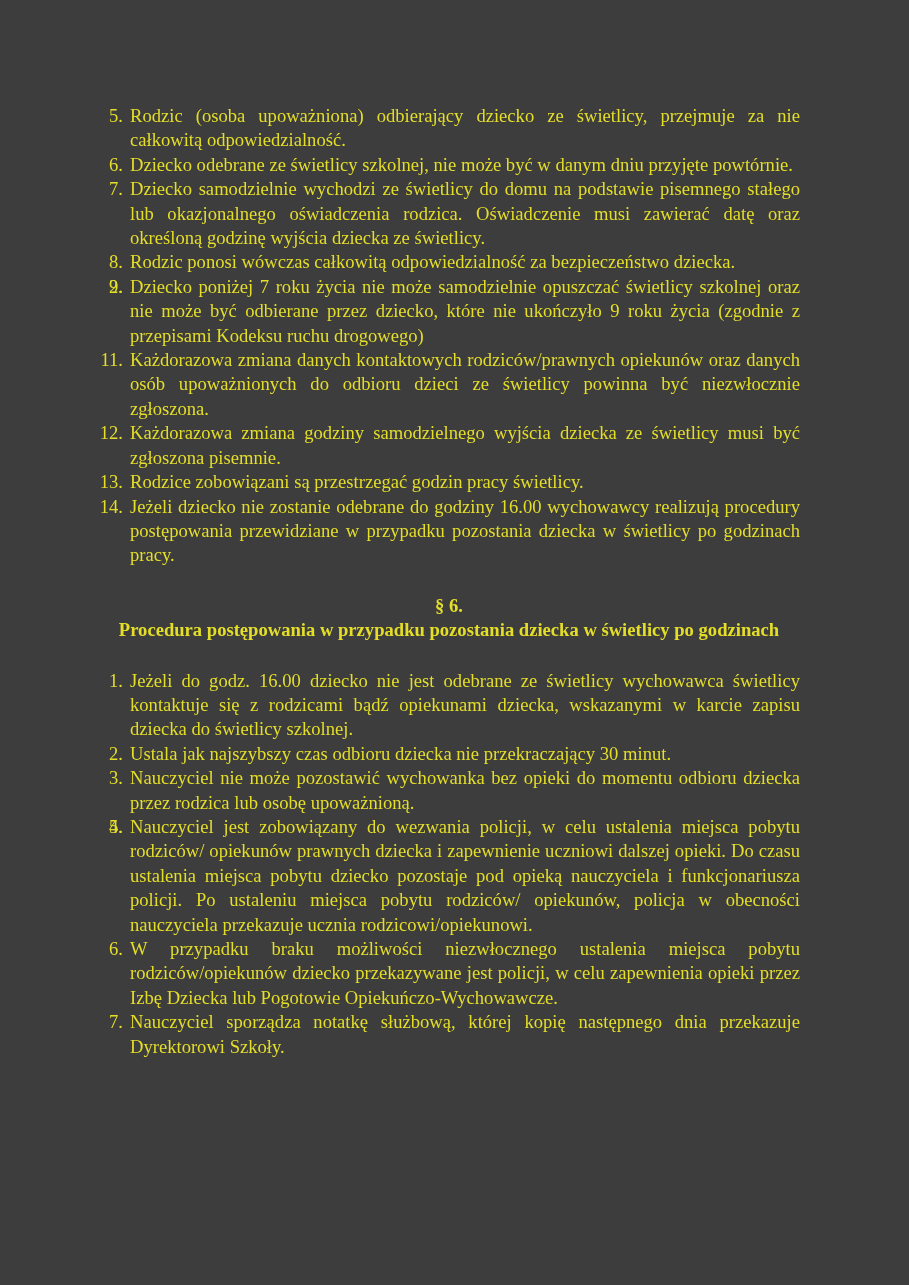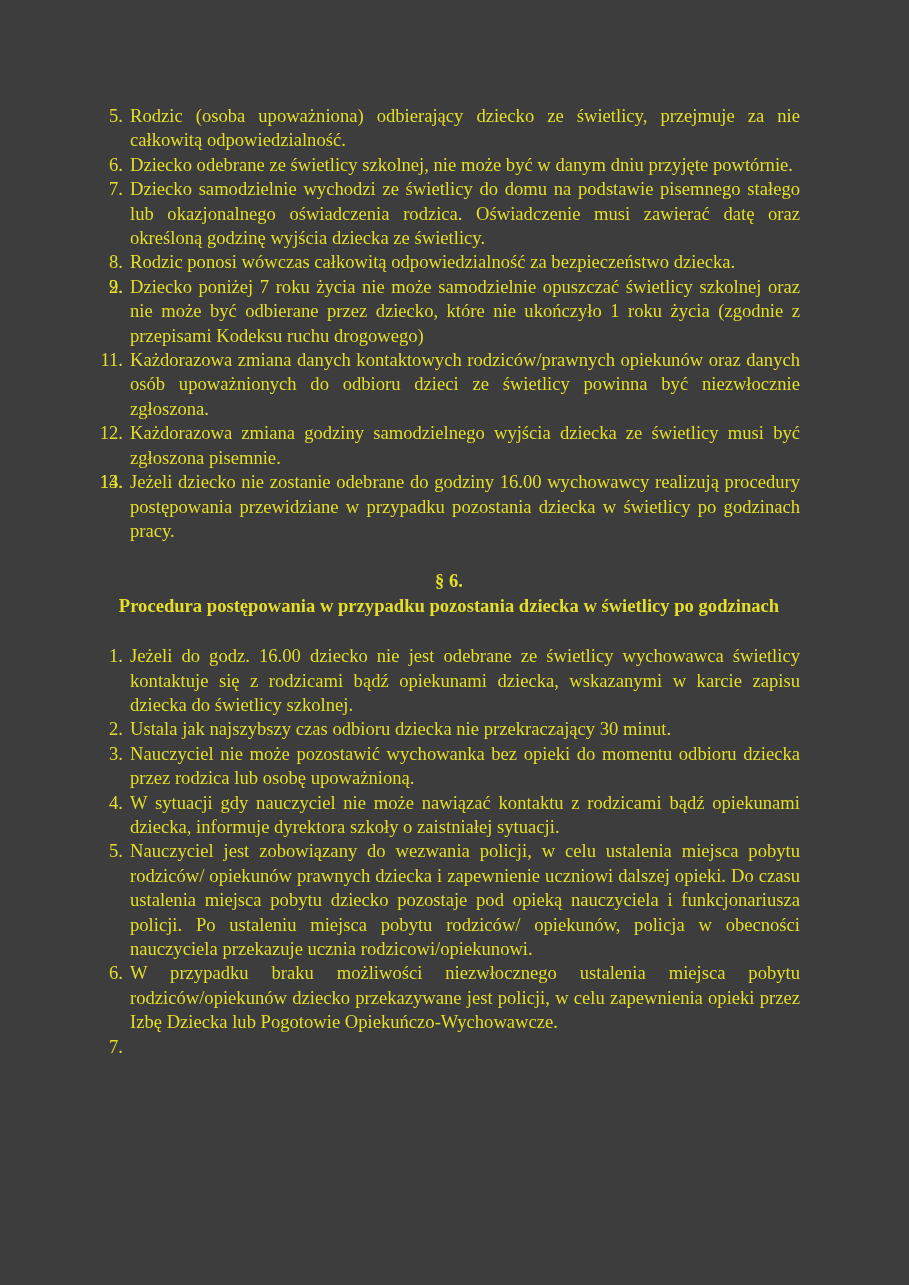--- a/index.html
+++ b/index.html
@@ -66,32 +66,33 @@
       </div>
       <div class="item">
         <span class="num">8.</span>
         <span>Rodzic ponosi wówczas całkowitą odpowiedzialność za bezpieczeństwo dziecka.</span>
       </div>
       <div class="item">
         <span class="num">9.</span>
       </div>
       <div class="item">
         <span class="num">2.</span>
-        <span>Dziecko poniżej 7 roku życia nie może samodzielnie opuszczać świetlicy szkolnej oraz nie może być odbierane przez dziecko, które nie ukończyło 1 roku życia (zgodnie z przepisami Kodeksu ruchu drogowego)</span>
+        <span>Dziecko poniżej 7 roku życia nie może samodzielnie opuszczać świetlicy szkolnej oraz nie może być odbierane przez dziecko, które nie ukończyło 9 roku życia (zgodnie z przepisami Kodeksu ruchu drogowego)</span>
       </div>
       <div class="item">
         <span class="num">11.</span>
         <span>Każdorazowa zmiana danych kontaktowych rodziców/prawnych opiekunów oraz danych osób upoważnionych do odbioru dzieci ze świetlicy powinna być niezwłocznie zgłoszona.</span>
       </div>
       <div class="item">
         <span class="num">12.</span>
         <span>Każdorazowa zmiana godziny samodzielnego wyjścia dziecka ze świetlicy musi być zgłoszona pisemnie.</span>
       </div>
       <div class="item">
         <span class="num">13.</span>
+        <span>Rodzice zobowiązani są przestrzegać godzin pracy świetlicy.</span>
       </div>
       <div class="item">
         <span class="num">14.</span>
         <span>Jeżeli dziecko nie zostanie odebrane do godziny 16.00 wychowawcy realizują procedury postępowania przewidziane w przypadku pozostania dziecka w świetlicy po godzinach pracy.</span>
       </div>
     </div>
 
     <div class="heading">
       <div>§ 6.</div>
       <div>Procedura postępowania w przypadku pozostania dziecka w świetlicy po godzinach</div>
@@ -105,29 +106,29 @@
       <div class="item">
         <span class="num">2.</span>
         <span>Ustala jak najszybszy czas odbioru dziecka nie przekraczający 30 minut.</span>
       </div>
       <div class="item">
         <span class="num">3.</span>
         <span>Nauczyciel nie może pozostawić wychowanka bez opieki do momentu odbioru dziecka przez rodzica lub osobę upoważnioną.</span>
       </div>
       <div class="item">
         <span class="num">4.</span>
-        <span>W sytuacji gdy nauczyciel nie może nawiązać kontaktu z rodzicami bądź opiekunami dziecka, informuje dyrektora szkoły o zaistniałej sytuacji.</span>
       </div>
       <div class="item">
         <span class="num">5.</span>
         <span>Nauczyciel jest zobowiązany do wezwania policji, w celu ustalenia miejsca pobytu rodziców/ opiekunów prawnych dziecka i zapewnienie uczniowi dalszej opieki. Do czasu ustalenia miejsca pobytu dziecko pozostaje pod opieką nauczyciela i funkcjonariusza policji. Po ustaleniu miejsca pobytu rodziców/ opiekunów, policja w obecności nauczyciela przekazuje ucznia rodzicowi/opiekunowi.</span>
       </div>
       <div class="item">
         <span class="num">6.</span>
         <span>W przypadku braku możliwości niezwłocznego ustalenia miejsca pobytu rodziców/opiekunów dziecko przekazywane jest policji, w celu zapewnienia opieki przez Izbę Dziecka lub Pogotowie Opiekuńczo-Wychowawcze.</span>
       </div>
       <div class="item">
         <span class="num">7.</span>
+        <span>Nauczyciel sporządza notatkę służbową, której kopię następnego dnia przekazuje Dyrektorowi Szkoły.</span>
       </div>
     </div>
 
   </div>
 </div>
 
 </body></html>

